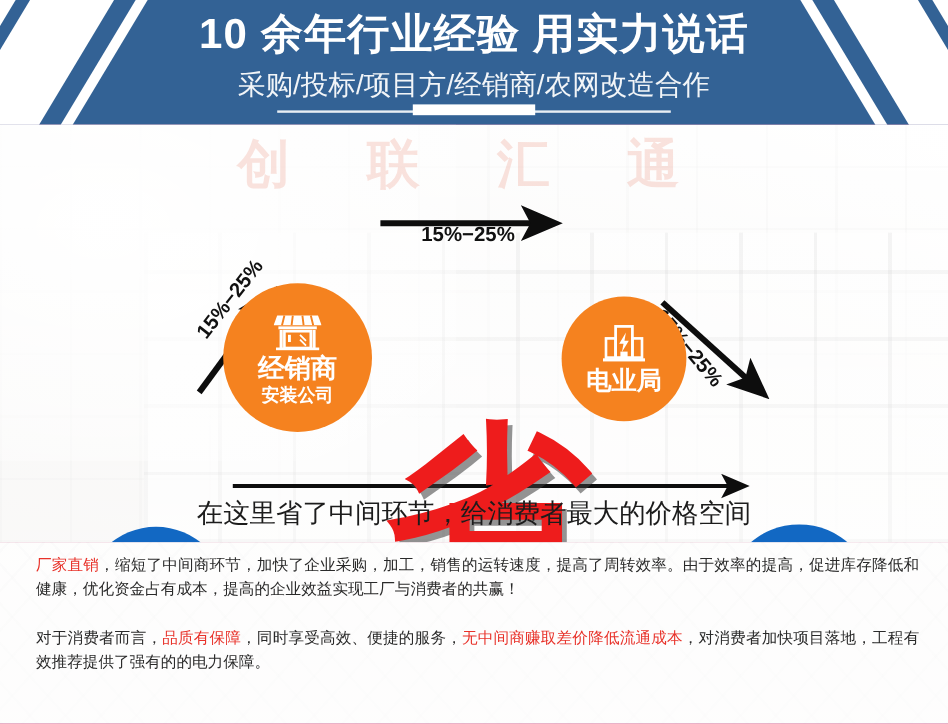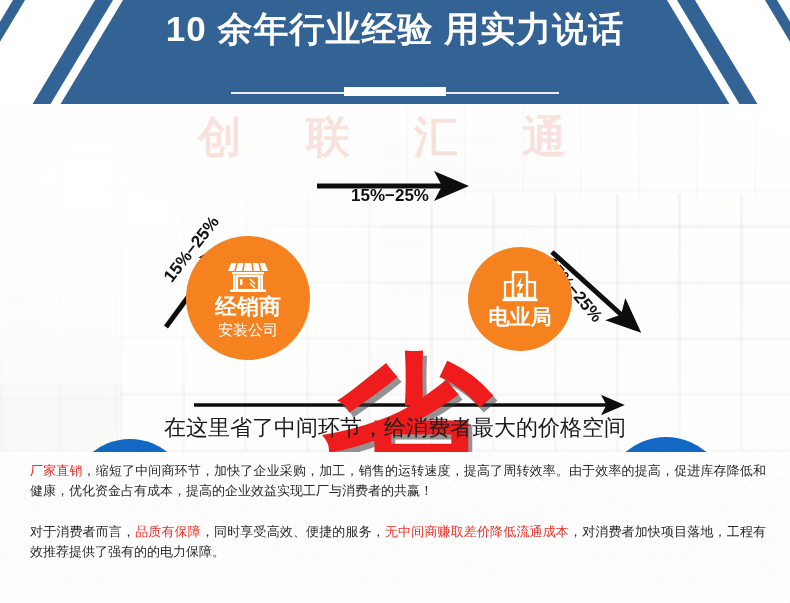--- a/index.html
+++ b/index.html
@@ -74,21 +74,21 @@
 
   
   .node{
     position:absolute;border-radius:50%;
     display:flex;flex-direction:column;align-items:center;justify-content:center;
     color:#ffffff;text-align:center;
   }
   .node-orange{background:#f5821f;}
   .node-blue{background:#1268c3;}
   .node .nlabel{font-weight:bold;line-height:1.0;white-space:nowrap;font-family:Liberation Serif, serif;}
-  .node .nsub{font-weight:normal;line-height:1.0;white-space:nowrap;}
+  .node .nsub{font-weight:bold;line-height:1.0;white-space:nowrap;}
   .node .nicon{display:block;line-height:0;}
 
   #node-dealer{left:186px;top:132px;width:124px;height:124px;}
   #node-bureau{left:468px;top:143px;width:104px;height:104px;}
   #node-company{left:70px;top:335px;width:120px;height:120px;}
   #node-consumer{left:604px;top:333px;width:124px;height:124px;}
 
   .arrows{position:absolute;left:0;top:0;width:790px;height:348px;}
 
   .pct{
@@ -138,20 +138,21 @@
   <div class="header">
     <div class="hdr-stripe s-l1"></div>
     <div class="hdr-stripe s-l2"></div>
     <div class="hdr-stripe s-l3"></div>
     <div class="hdr-stripe s-r1"></div>
     <div class="hdr-stripe s-r2"></div>
     <div class="hdr-stripe s-r3"></div>
 
     <div class="hdr-inner">
       <div class="hdr-title">10 余年行业经验 用实力说话</div>
+      <div class="hdr-sub">采购/投标/项目方/经销商/农网改造合作</div>
       <div class="hdr-rule"></div>
       <div class="hdr-rule-mid"></div>
     </div>
   </div>
 
   <div class="stage">
     <div class="bg-photo"></div>
     <div class="bg-photo2"></div>
     <div class="bg-haze"></div>
     <div class="watermark">创 联 汇 通</div>

